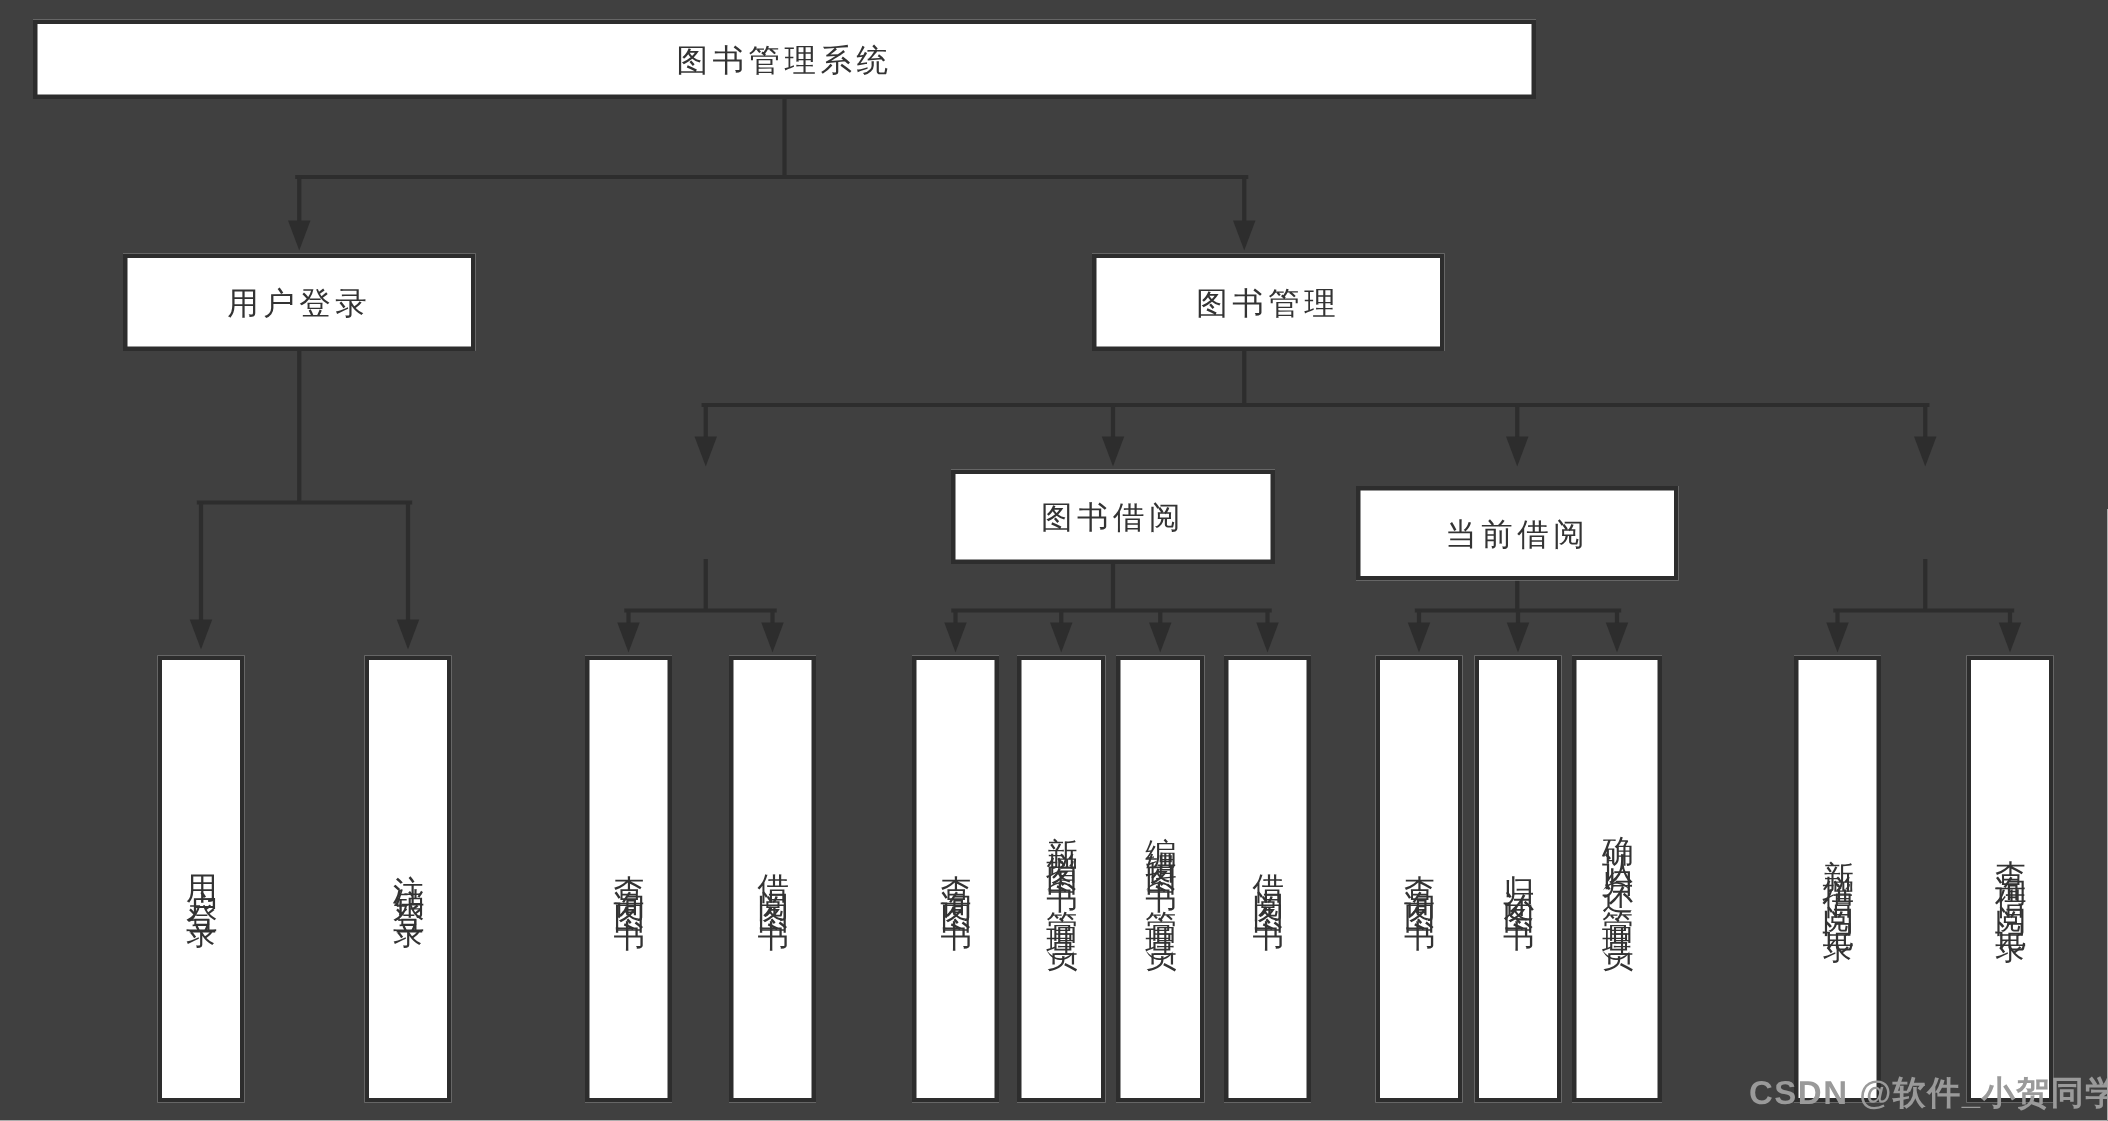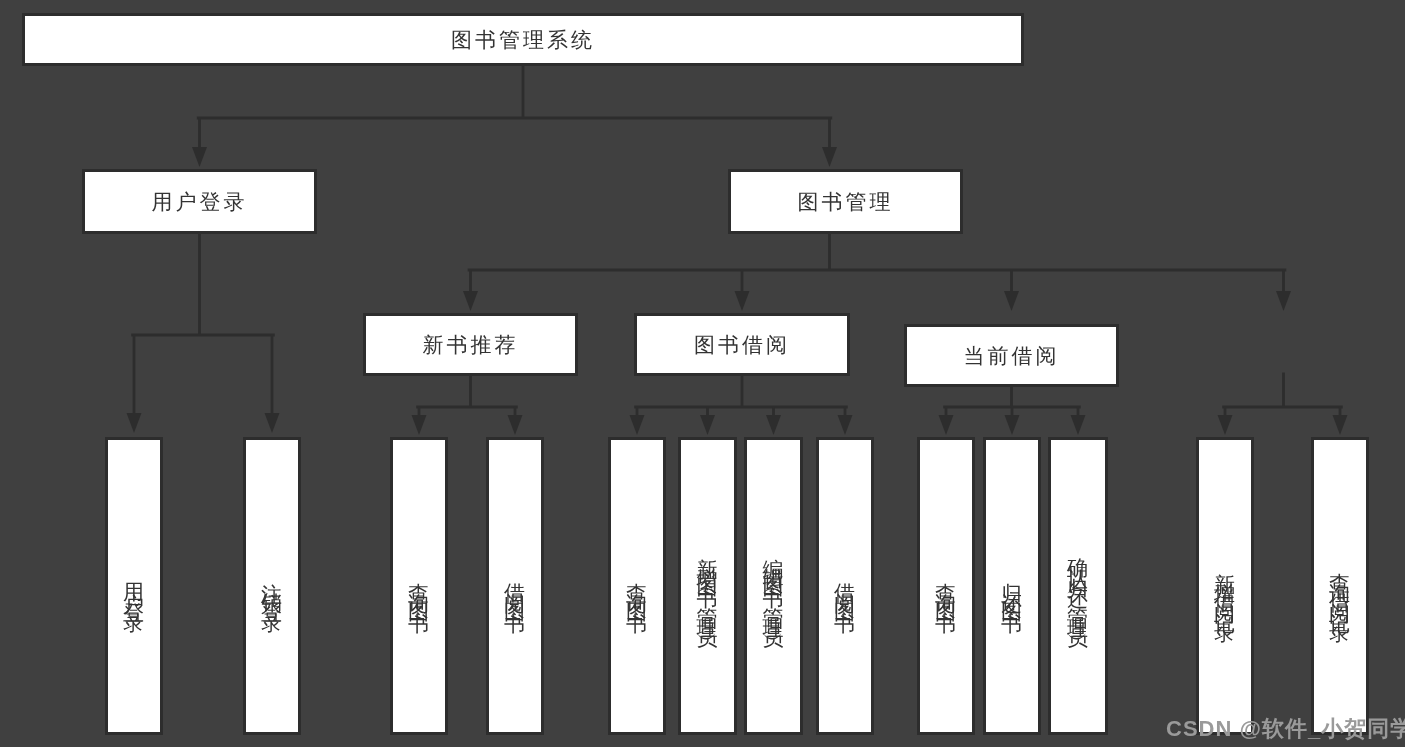--- a/index.html
+++ b/index.html
@@ -85,21 +85,20 @@
       <polygon points="1217.5,415 1232.5,415 1225,435"></polygon>
       <polygon points="1332.5,415 1347.5,415 1340,435"></polygon>
     </g>
   </svg>
 
   <div class="node" style="left:22px;top:13px;width:1002px;height:53px;">图书管理系统</div>
 
   <div class="node" style="left:82px;top:169px;width:235px;height:65px;">用户登录</div>
   <div class="node" style="left:712px;top:169px;width:235px;height:65px;margin-left:16px;">图书管理</div>
 
-  <div class="node" style="left:363px;top:313px;width:215px;height:63px;">新书推荐</div>
   <div class="node" style="left:634px;top:313px;width:216px;height:63px;">图书借阅</div>
   <div class="node" style="left:904px;top:324px;width:215px;height:63px;">当前借阅</div>
 
   <div class="node leaf" style="left:105px;top:437px;width:58px;height:298px;">用户登录</div>
   <div class="node leaf" style="left:243px;top:437px;width:58px;height:298px;">注销登录</div>
 
   <div class="node leaf" style="left:390px;top:437px;width:58px;height:298px;">查询图书</div>
   <div class="node leaf" style="left:486px;top:437px;width:58px;height:298px;">借阅图书</div>
 
   <div class="node leaf" style="left:608px;top:437px;width:58px;height:298px;">查询图书</div>

